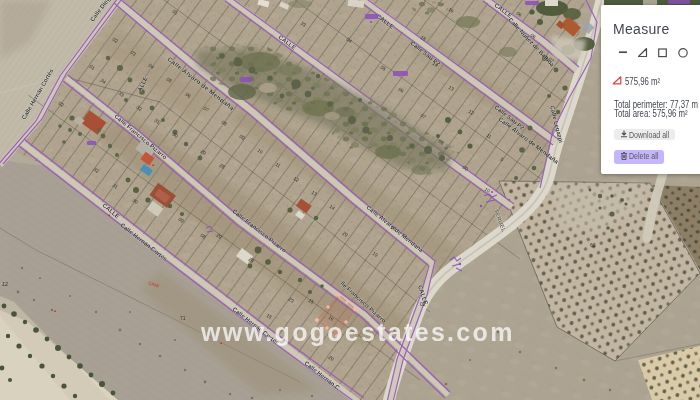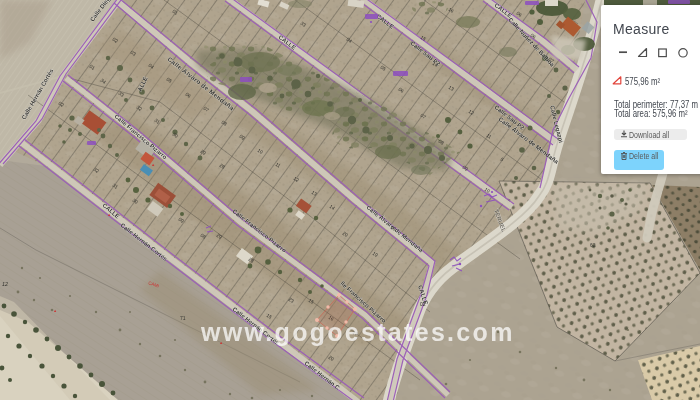--- a/index.html
+++ b/index.html
@@ -561,26 +561,26 @@
   </svg>
 
   <svg style="position:absolute;left:11px;top:71px;" width="10" height="9" viewBox="0 0 10 9">
     <path d="M1.2,7.8 L8.8,7.8 L8.8,0.8 Z" fill="none" stroke="#e2453c" stroke-width="1.2" stroke-linejoin="round"></path>
   </svg>
   <div class="ptxt cnd" style="left:23.5px;top:70.5px;font-size:10px;">575,96 m²</div>
 
   <div class="ptxt cnd" style="left:12.5px;top:93.5px;font-size:10px;">Total perimeter: 77,37 m</div>
   <div class="ptxt cnd" style="left:12.5px;top:103.3px;font-size:10px;">Total area: 575,96 m²</div>
 
-  <div style="position:absolute;left:12.5px;top:123.7px;width:73px;height:11.5px;background:#ececec;border-radius:3px;">
+  <div style="position:absolute;left:12.5px;top:123.7px;width:61px;height:11.5px;background:#ececec;border-radius:3px;">
     <svg style="position:absolute;left:6px;top:1.8px;" width="8" height="8" viewBox="0 0 8 8">
       <path d="M4,0.5 L4,4.5 M2,3 L4,5 L6,3 M1,6.8 L7,6.8" stroke="#4d4d4d" stroke-width="1.1" fill="none"></path>
     </svg>
     <span class="cnd" style="position:absolute;left:15px;top:1.3px;font-size:9px;color:#5a5a5a;white-space:nowrap;">Download all</span>
   </div>
 
-  <div style="position:absolute;left:12.5px;top:145px;width:50px;height:20px;background:#7dd3fc;border-radius:3px;">
+  <div style="position:absolute;left:12.5px;top:145px;width:50px;height:14px;background:#c4b5fd;border-radius:3px;">
     <svg style="position:absolute;left:6px;top:1.8px;" width="8" height="8" viewBox="0 0 8 8">
       <path d="M1,1.6 L7,1.6 M2,1.6 L2,7.5 L6,7.5 L6,1.6 M3,0.5 L5,0.5 M3.3,3 L3.3,6 M4.7,3 L4.7,6" stroke="#4d4d4d" stroke-width="0.9" fill="none"></path>
     </svg>
     <span class="cnd" style="position:absolute;left:15px;top:1.3px;font-size:9px;color:#5a5a5a;white-space:nowrap;">Delete all</span>
   </div>
 </div>
 
 </body></html>

